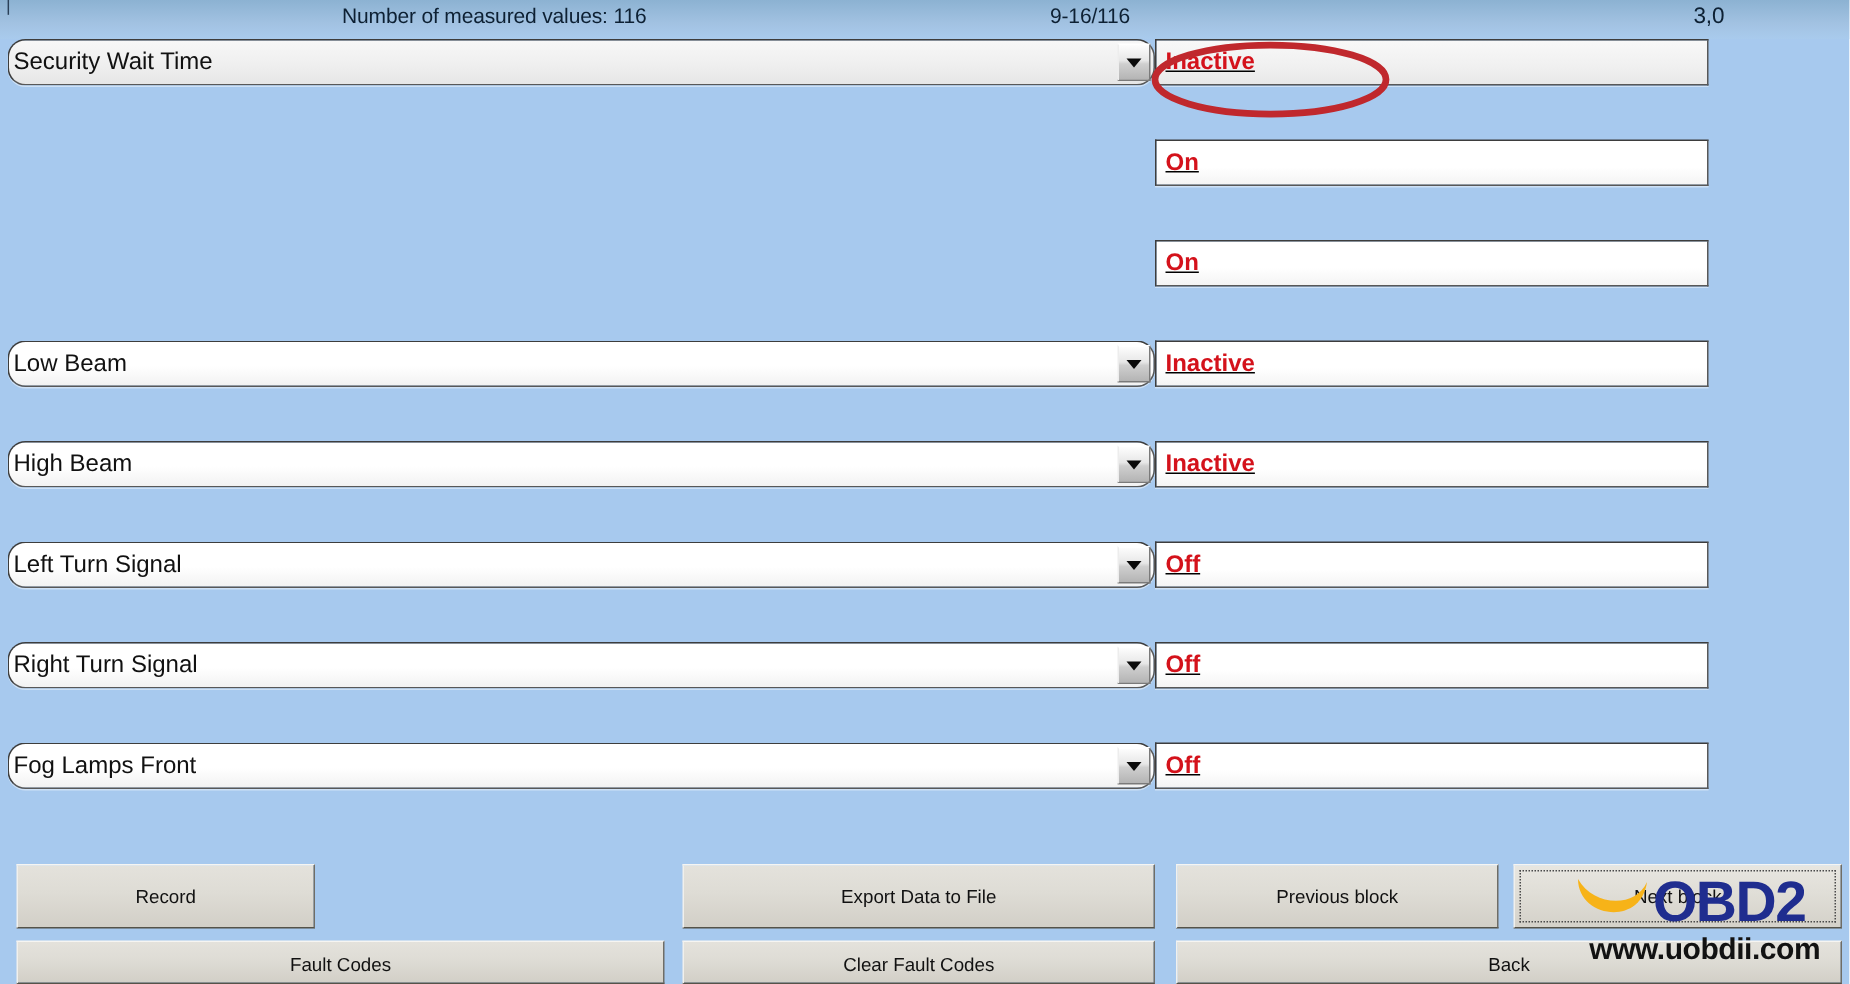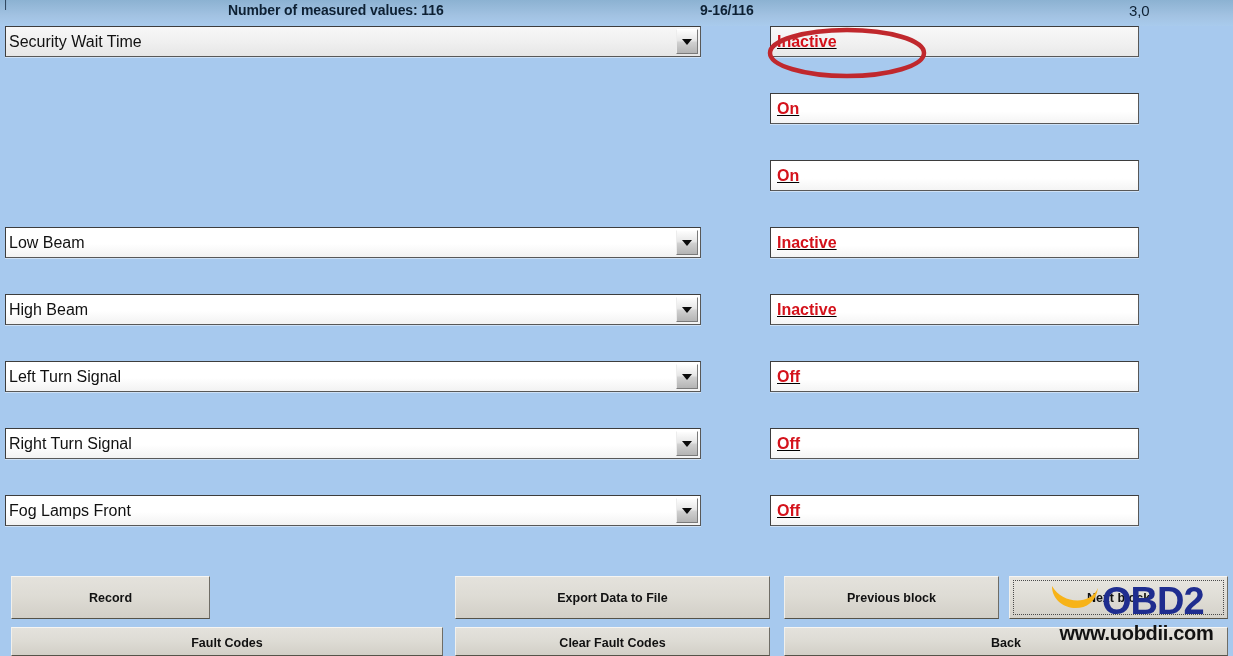--- a/index.html
+++ b/index.html
@@ -18,21 +18,21 @@
   
   .header {
     position: absolute;
     left: 0; top: 0; width: 1233px; height: 26px;
     background: linear-gradient(to bottom, #8cb2d2 0%, #a2c2e2 60%, #a9cbed 100%);
   }
   .header-cell {
     position: absolute;
     top: 2px;
     font-size: 14px;
-    font-weight: bold;
+    font-weight: normal;
     color: #0d2033;
     letter-spacing: -0.1px;
     white-space: nowrap;
   }
   .hc-count  { left: 228px; }
   .hc-range  { left: 700px; }
   .hc-value  { left: 1129px; font-weight: normal; font-size: 15px; }
   .hc-edge   { left: 4px; top: -4px; font-weight: normal; font-size: 12px; color:#2a4058;}
 
   
@@ -50,23 +50,24 @@
     border: 1px solid #585858;
     border-top-color: #3d3d3d;
     border-left-color: #3d3d3d;
     height: 31px;
     display: flex;
     align-items: center;
     box-shadow: 0 1px 0 rgba(255,255,255,0.45);
   }
   .name-field {
     left: 5px;
-    width: 696px;
+    width: 765px;
     background: linear-gradient(to bottom, #ffffff 0%, #ffffff 55%, #f2f2f2 100%);
     padding-left: 3px;
+    border-radius: 12px;
   }
   .name-field.first {
     background: linear-gradient(to bottom, #f7f7f7 0%, #efefef 55%, #e6e6e6 100%);
   }
   .name-text {
     font-size: 16px;
     color: #111111;
     white-space: nowrap;
     line-height: 1;
   }
@@ -130,21 +131,21 @@
     border-right-color: #6f6d66;
     border-bottom-color: #555349;
     display: flex;
     align-items: center;
     justify-content: center;
     height: 43px;
   }
   .btnbar.row2 .btn { height: 29px; align-items: flex-start; padding-top: 8px; }
   .btn-label {
     font-size: 12.5px;
-    font-weight: bold;
+    font-weight: normal;
     color: #111111;
     white-space: nowrap;
   }
   .btn.focused {
     background: linear-gradient(to bottom, #e8e6e0 0%, #e0ded7 45%, #d4d1c9 100%);
   }
   .btn.focused .focus-ring {
     position: absolute;
     left: 3px; top: 3px; right: 3px; bottom: 3px;
     border: 1px dotted #4a4a4a;

